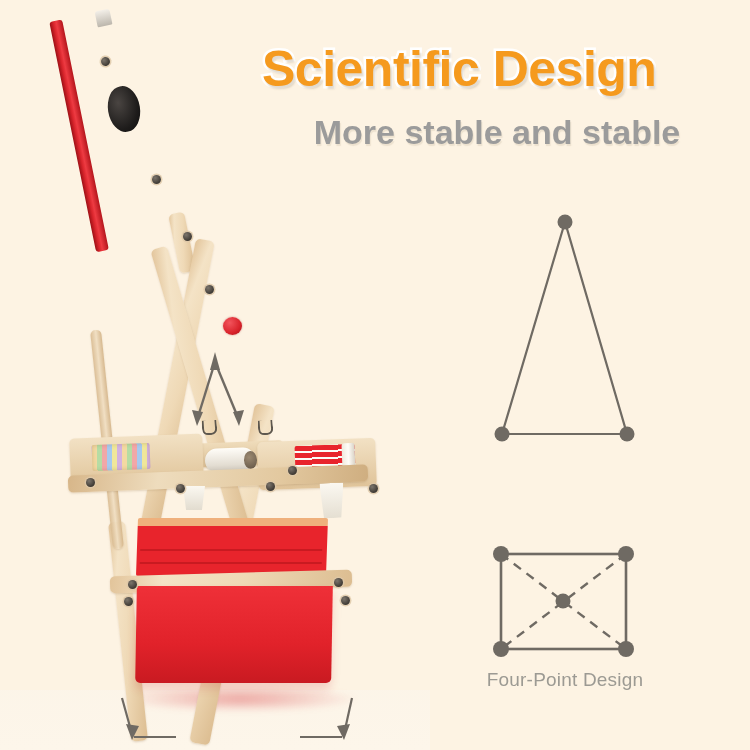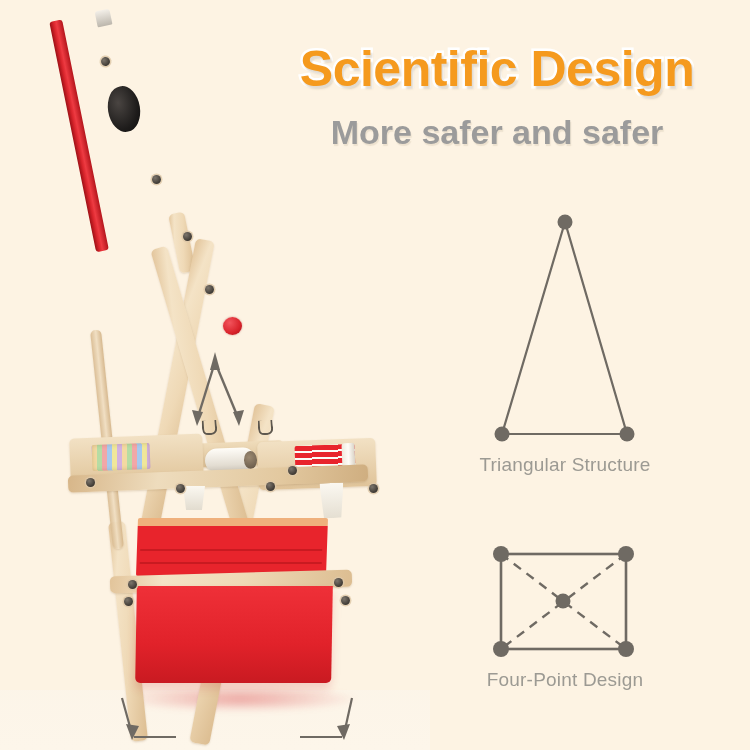--- a/index.html
+++ b/index.html
@@ -7,21 +7,21 @@
     width:750px;height:750px;
     background:#fdf3e3;
     font-family:"Liberation Sans",sans-serif;
     overflow:hidden;
   }
   #stage{position:relative;width:750px;height:750px;background:#fdf3e3;overflow:hidden;}
 
   
   .headline{
     position:absolute;left:262px;top:40px;width:470px;
-    text-align:center;
+    text-align:left;
     font-size:50px;font-weight:bold;letter-spacing:-0.5px;
     color:#f59a1e;
     -webkit-text-stroke:5px #ffffff;
     paint-order:stroke fill;
     text-shadow:2px 3px 2px rgba(190,175,150,.45);
     white-space:nowrap;
   }
   .subhead{
     position:absolute;left:262px;top:113px;width:470px;
     text-align:center;
@@ -284,21 +284,21 @@
 
       <g stroke="#6f6a63" stroke-width="2.2" fill="none">
         <path d="M352 698 L344 734"></path>
         <path d="M300 737 L342 737"></path>
       </g>
       <polygon points="344,740 337,726 350,724" fill="#6f6a63"></polygon>
     </svg>
   </div>
 
   <div class="headline" style="color: rgb(245, 154, 30);">Scientific Design</div>
-  <div class="subhead" style="color: rgb(155, 155, 155);">More safer and safer</div>
+  <div class="subhead" style="color: rgb(155, 155, 155);">More stable and stable</div>
 
   <svg id="diagrams">
 
     <g>
       <polygon id="tri-poly" points="565,222 502,434 627,434" fill="none" stroke="#6f6a63" stroke-width="2.2"></polygon>
       <circle id="tri-n0" cx="565" cy="222" r="7.5" fill="#6f6a63"></circle>
       <circle id="tri-n1" cx="502" cy="434" r="7.5" fill="#6f6a63"></circle>
       <circle id="tri-n2" cx="627" cy="434" r="7.5" fill="#6f6a63"></circle>
     </g>
 
@@ -307,16 +307,15 @@
       <line id="diag-a" x1="501" y1="554" x2="626" y2="649" stroke="#6f6a63" stroke-width="2.4" stroke-dasharray="9 7"></line>
       <line id="diag-b" x1="626" y1="554" x2="501" y2="649" stroke="#6f6a63" stroke-width="2.4" stroke-dasharray="9 7"></line>
       <circle id="rec-n0" cx="501" cy="554" r="8" fill="#6f6a63"></circle>
       <circle id="rec-n1" cx="626" cy="554" r="8" fill="#6f6a63"></circle>
       <circle id="rec-n2" cx="626" cy="649" r="8" fill="#6f6a63"></circle>
       <circle id="rec-n3" cx="501" cy="649" r="8" fill="#6f6a63"></circle>
       <circle id="rec-n4" cx="563" cy="601" r="7.5" fill="#6f6a63"></circle>
     </g>
   </svg>
 
-  <div class="diag-label" id="tri-label">Triangular Structure</div>
   <div class="diag-label" id="rect-label">Four-Point Design</div>
 
 </div>
 
 </body></html>

